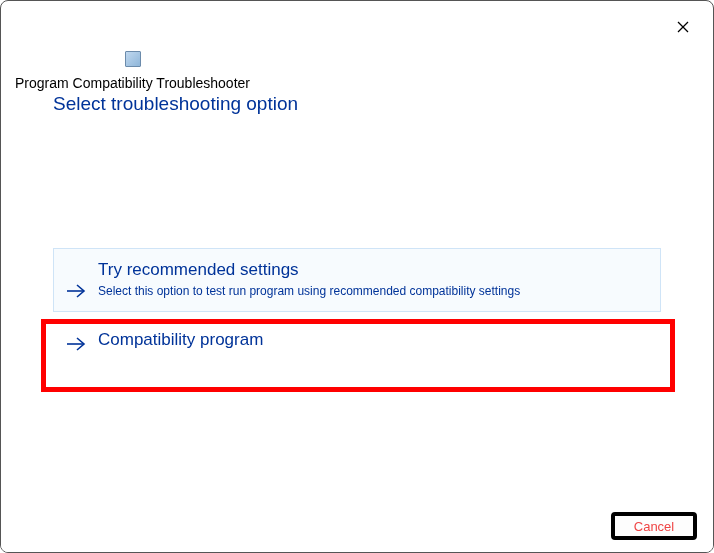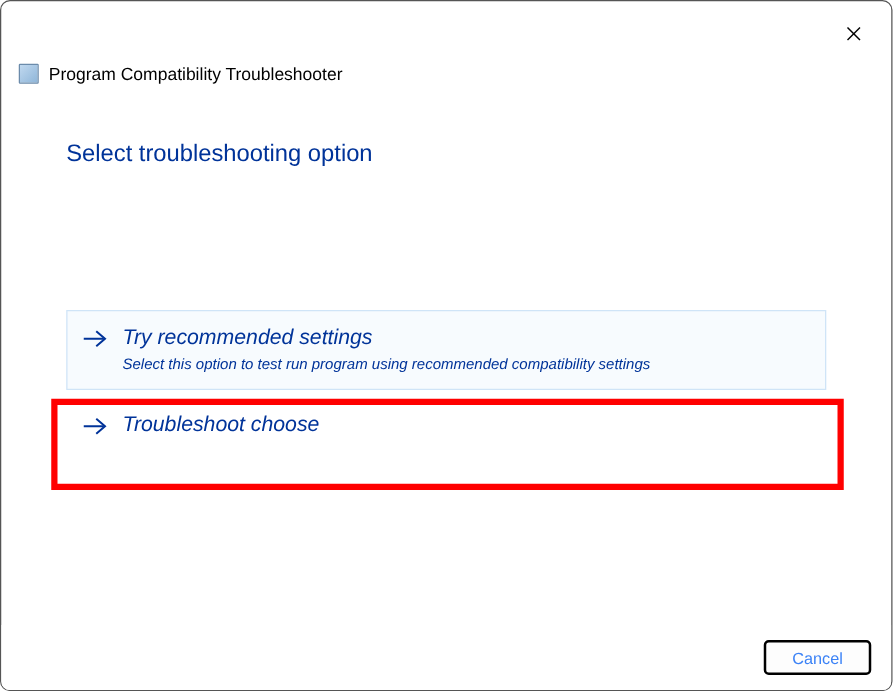--- a/index.html
+++ b/index.html
@@ -32,55 +32,55 @@
       background: transparent;
       border: none;
     }
     .header-row {
       position: absolute;
       top: 50px;
       left: 14px;
       display: flex;
       align-items: center;
       gap: 8px;
+      flex-direction: column;
     }
     .app-icon {
       width: 16px;
       height: 16px;
       background: linear-gradient(135deg, #c0d8ef 0%, #8fb6d9 100%);
       border: 1px solid #6b8bab;
       border-radius: 1px;
     }
     .header-title {
       font-size: 14px;
       color: #000;
     }
     .main-heading {
       position: absolute;
-      top: 112px;
+      top: 92px;
       left: 52px;
       font-size: 19px;
       font-weight: 400;
       color: #003399;
     }
     .options-area {
       position: absolute;
       top: 247px;
       left: 52px;
       right: 52px;
     }
     .option-item {
       border: 1px solid transparent;
       padding: 10px 12px 12px 12px;
       cursor: pointer;
       display: flex;
-      align-items: flex-start;
+      align-items: flex-end;
       gap: 12px;
       margin-bottom: 6px;
-      font-style: italic;
     }
     .option-item.hovered {
       border: 1px solid #cfe4f7;
       background: #f7fbfe;
     }
     .option-arrow {
       flex: 0 0 auto;
       margin-top: 4px;
     }
     .option-arrow svg {
@@ -113,25 +113,25 @@
       height: 52px;
       display: flex;
       align-items: center;
       justify-content: flex-end;
       padding-right: 16px;
       background: #fff;
     }
     .cancel-btn {
       min-width: 86px;
       height: 28px;
-      border: 2px solid #000000;
+      border: 4px solid #000000;
       border-radius: 4px;
       background: #fdfdfd;
       font-size: 13px;
-      color: #3b82f6;
+      color: #ef4444;
       cursor: pointer;
       padding: 0 16px;
     }
   </style>
 </head>
 <body>
 
 <button class="close-btn">
   <svg width="12" height="12" viewBox="0 0 12 12">
     <line x1="1" y1="1" x2="11" y2="11" stroke="#000" stroke-width="1.2"></line>
@@ -162,21 +162,21 @@
   </div>
 
   <div class="option-item">
     <span class="option-arrow">
       <svg width="20" height="16" viewBox="0 0 20 16">
         <line x1="1" y1="8" x2="17" y2="8" stroke="#003399" stroke-width="1.6"></line>
         <polyline points="11,2 18,8 11,14" fill="none" stroke="#003399" stroke-width="1.6"></polyline>
       </svg>
     </span>
     <div class="option-text">
-      <div class="option-title">Troubleshoot choose</div>
+      <div class="option-title">Compatibility program</div>
     </div>
   </div>
 
 </div>
 
 <div class="highlight-box" style="top: 318px; left: 40px; width: 634px; height: 73px;"></div>
 
 <div class="footer">
   <button class="cancel-btn">Cancel</button>
 </div>

